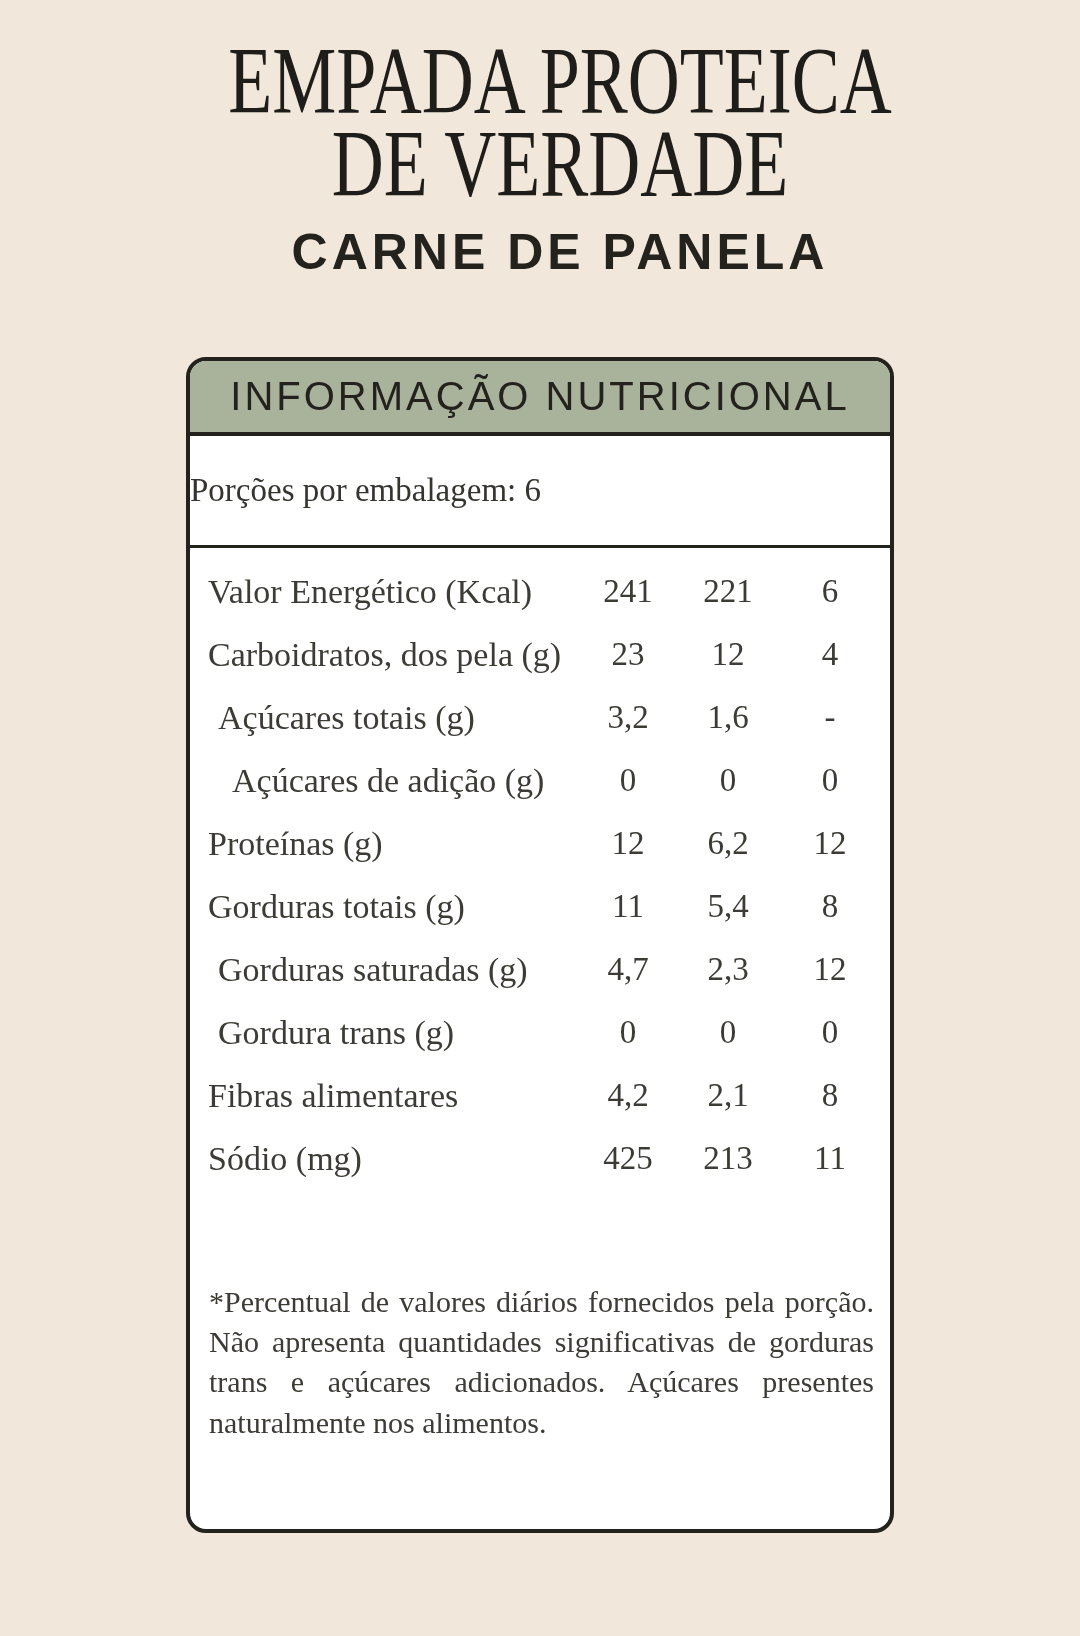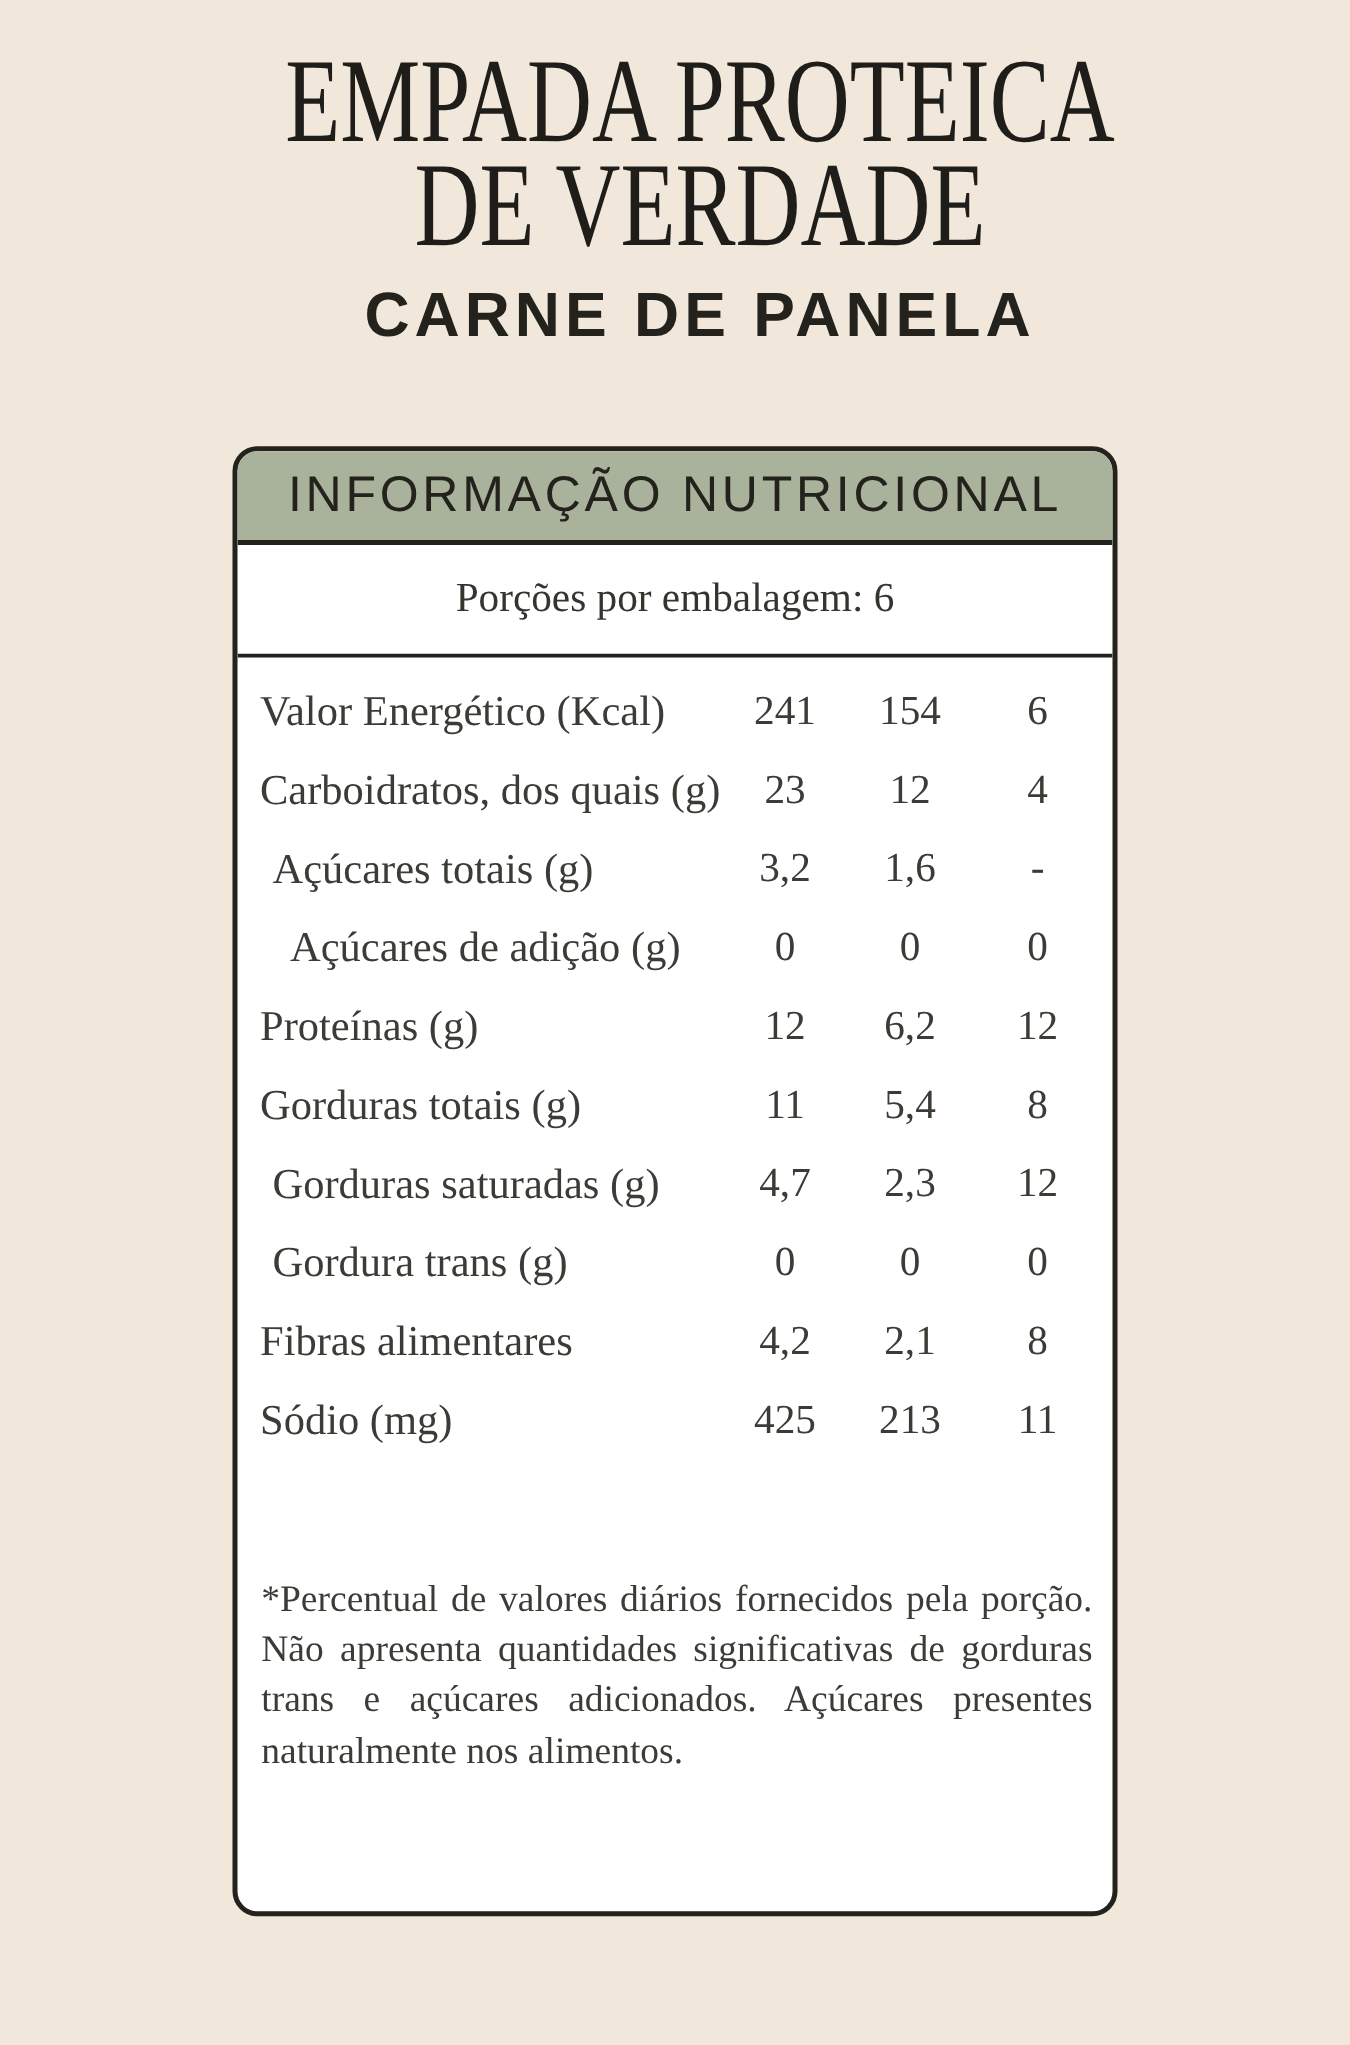--- a/index.html
+++ b/index.html
@@ -43,23 +43,23 @@
     background:#a9b29b;
     border-bottom:4px solid #23221d;
     display:flex; align-items:center; justify-content:center;
     font-family:"Liberation Sans", sans-serif;
     font-weight:500;
     font-size:40px;
     letter-spacing:3px;
     color:#23221d;
   }
   .servings {
-    height:90px;
+    height:112px;
     border-bottom:3px solid #23221d;
-    display:flex; flex-direction:row; align-items:center; justify-content:center;
+    display:flex; flex-direction:row; align-items:center; justify-content:space-between;
     font-size:33px;
     line-height:1.3;
     color:#35342e;
   }
   .grid-row {
     display:grid;
     grid-template-columns:1fr 100px 100px 104px;
     align-items:center;
     padding:0 8px 0 18px;
   }
@@ -106,26 +106,26 @@
   <div class="servings">
     <div>Porções por embalagem: 6</div>
   </div>
 
 
   <div class="tbody">
 
     <div class="grid-row nrow">
       <span class="lbl">Valor Energético (Kcal)</span>
       <span class="val">241</span>
-      <span class="val">154</span>
+      <span class="val">221</span>
       <span class="val">6</span>
     </div>
 
     <div class="grid-row nrow">
-      <span class="lbl">Carboidratos, dos quais (g)</span>
+      <span class="lbl">Carboidratos, dos pela (g)</span>
       <span class="val">23</span>
       <span class="val">12</span>
       <span class="val">4</span>
     </div>
 
     <div class="grid-row nrow ind1">
       <span class="lbl">Açúcares totais (g)</span>
       <span class="val">3,2</span>
       <span class="val">1,6</span>
       <span class="val">-</span>

